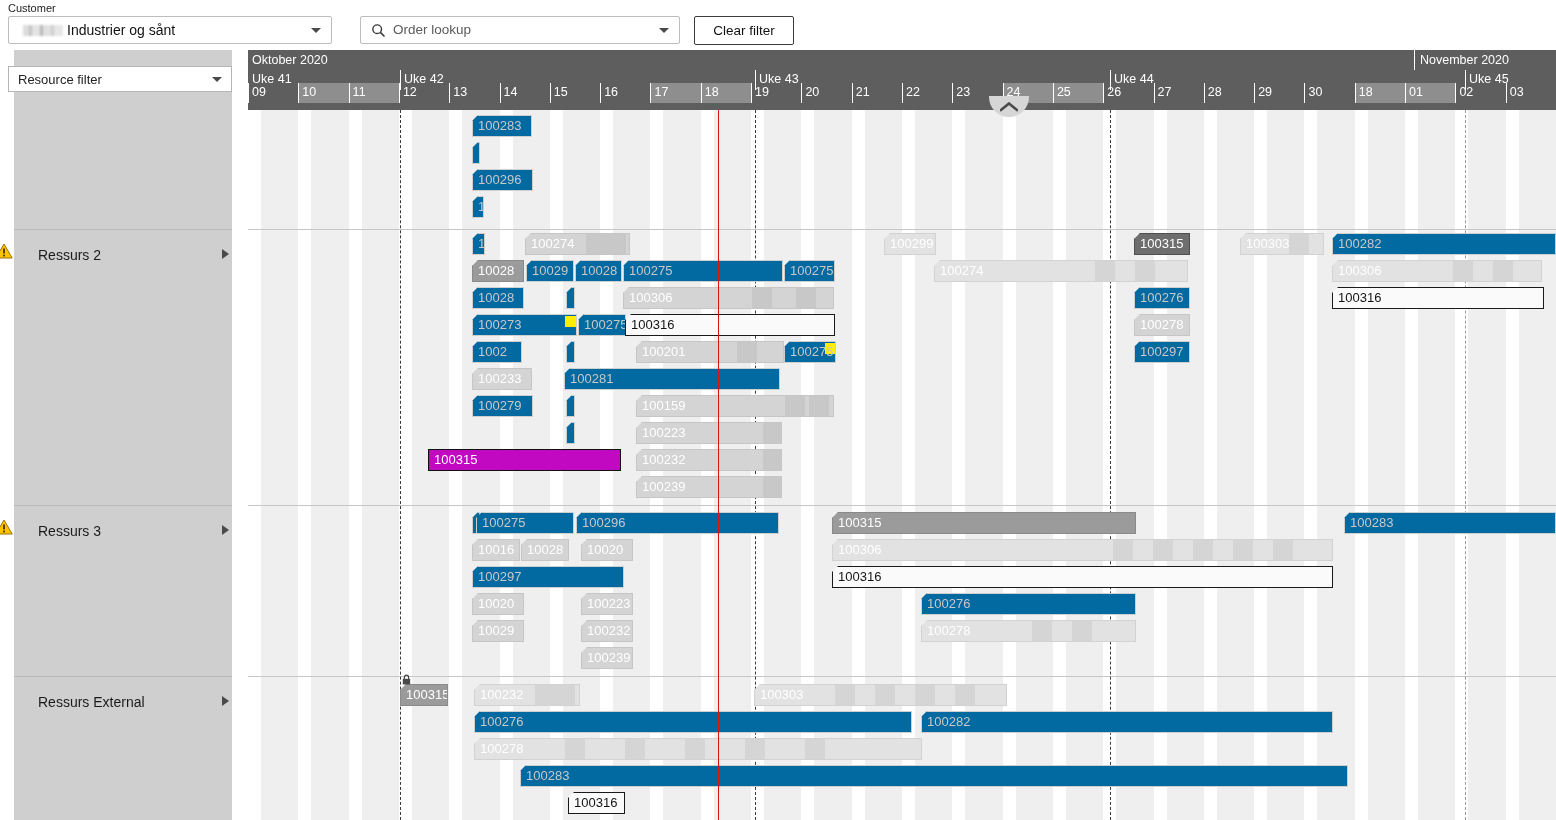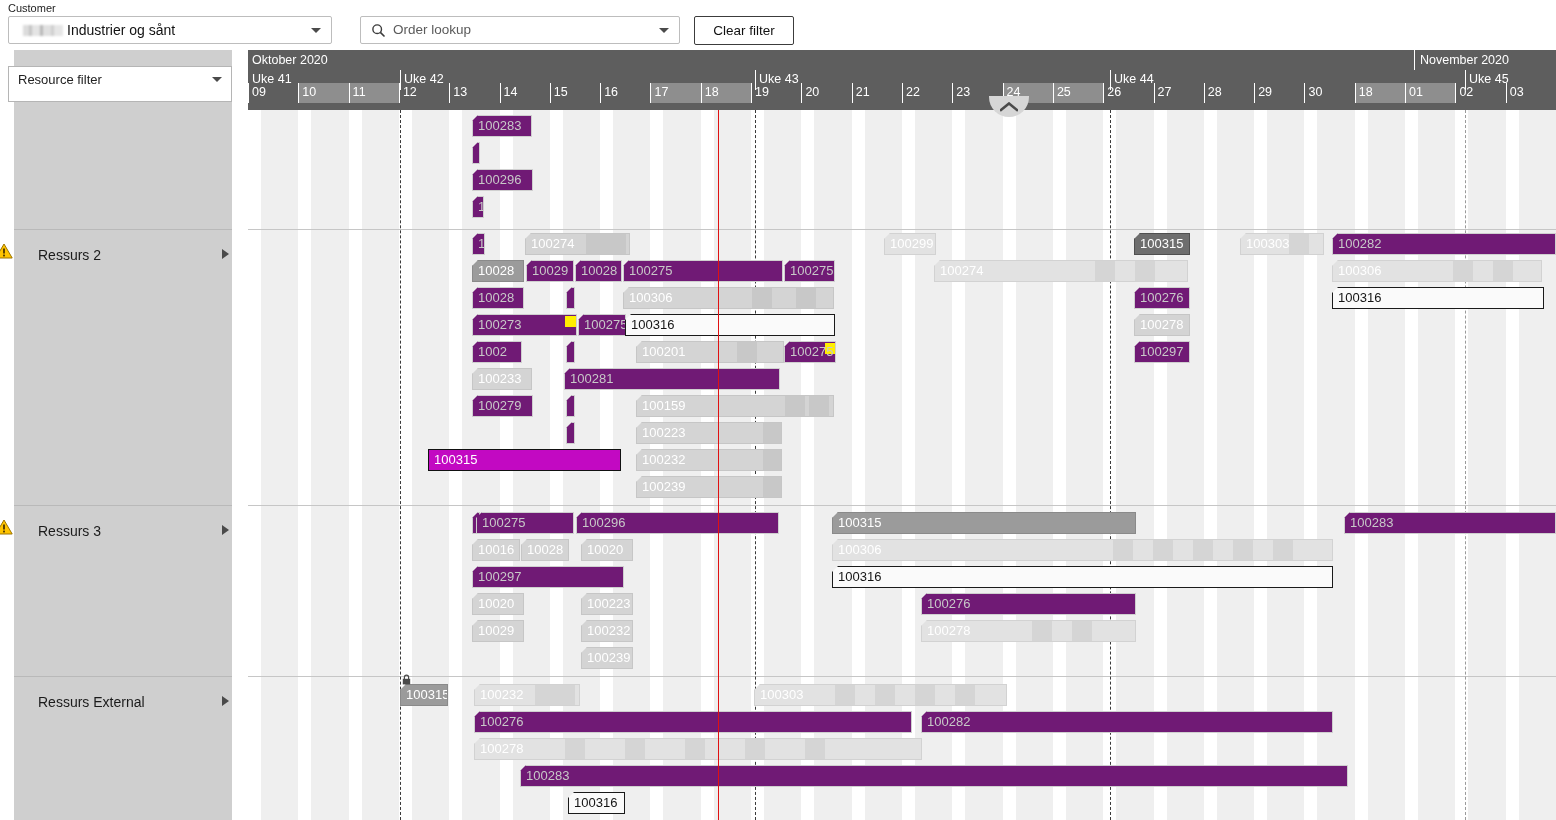--- a/index.html
+++ b/index.html
@@ -17,21 +17,21 @@
   #cust-caret{right:10px;top:11px;}
 
   #order-select{position:absolute;left:360px;top:16px;width:320px;height:28px;border:1px solid #bdbdbd;border-radius:2px;background:#fff;box-sizing:border-box;}
   #order-mag{position:absolute;left:10px;top:6px;width:15px;height:15px;}
   #order-text{position:absolute;left:32px;top:5px;font-size:13.5px;color:#5b5b5b;}
   #order-caret{right:10px;top:11px;}
 
   #clear-btn{position:absolute;left:694px;top:16px;width:100px;height:29px;border:1px solid #3c3c3c;background:#fff;border-radius:2px;
      font-size:13.5px;color:#111;display:flex;align-items:center;justify-content:center;cursor:pointer;box-sizing:border-box;}
 
-  #res-filter{position:absolute;left:8px;top:66px;width:224px;height:36px;border:1px solid #b5b5b5;background:#fff;box-sizing:border-box;z-index:30;}
+  #res-filter{position:absolute;left:8px;top:66px;width:224px;height:26px;border:1px solid #b5b5b5;background:#fff;box-sizing:border-box;z-index:30;}
   #res-filter-text{position:absolute;left:9px;top:5px;font-size:13px;color:#222;}
   #res-caret{right:9px;top:10px;}
 
   
   #topstrip{position:absolute;left:0;top:50px;width:1556px;height:60px;background:#fff;}
   #hdr-left{position:absolute;left:0;top:0;width:248px;height:60px;background:#fff;}
   #hdr-left-a{position:absolute;left:0;top:0;width:14px;height:60px;background:#fff;}
   #hdr-left-b{position:absolute;left:14px;top:0;width:218px;height:60px;background:#cfcfcf;}
   #hdr-left-c{position:absolute;left:232px;top:0;width:16px;height:60px;background:#fff;}
 
@@ -66,21 +66,21 @@
   .wkline.soft{border-left:1px dashed #9a9a9a;}
   .nowline{position:absolute;top:0;width:1px;height:710px;background:#e01111;z-index:9;}
 
   
   .bar{position:absolute;height:22px;box-sizing:border-box;border:1px solid #c3c3c3;
        border-radius:0;font-size:13px;line-height:20px;color:#fff;white-space:nowrap;overflow:hidden;
        padding-left:5px;cursor:pointer;}
   .bar .lbl{pointer-events:none;}
   
   .bar{clip-path:polygon(6px 0,100% 0,100% 100%,0 100%,0 6px);}
-  .b-pale{background:#701a75;color:#c8c8c8;border-color:#cfcfcf;}
+  .b-pale{background:#0369a1;color:#c8c8c8;border-color:#cfcfcf;}
   .b-light{background:#e2e2e2;color:#ffffff;border-color:#d2d2d2;}
   .b-mid{background:#d4d4d4;color:#ffffff;border-color:#c6c6c6;}
   .b-dark{background:#9b9b9b;color:#ffffff;border-color:#8a8a8a;}
   .b-darker{background:#6e6e6e;color:#ffffff;border-color:#4f4f4f;}
   .b-sel{background:#fafafa;color:#141414;border:1.5px solid #1a1a1a;}
   .b-magenta{background:#c209c2;color:#ffffff;border:1px solid #111;clip-path:none;}
   .seg{position:absolute;top:0;height:100%;background:rgba(0,0,0,0.055);}
   .lockico{position:absolute;width:9px;height:11px;top:-10px;left:2px;}
   .ymark{position:absolute;width:11px;height:11px;background:#ffee00;top:1px;}
   .bar .lbl{position:relative;z-index:2;}

